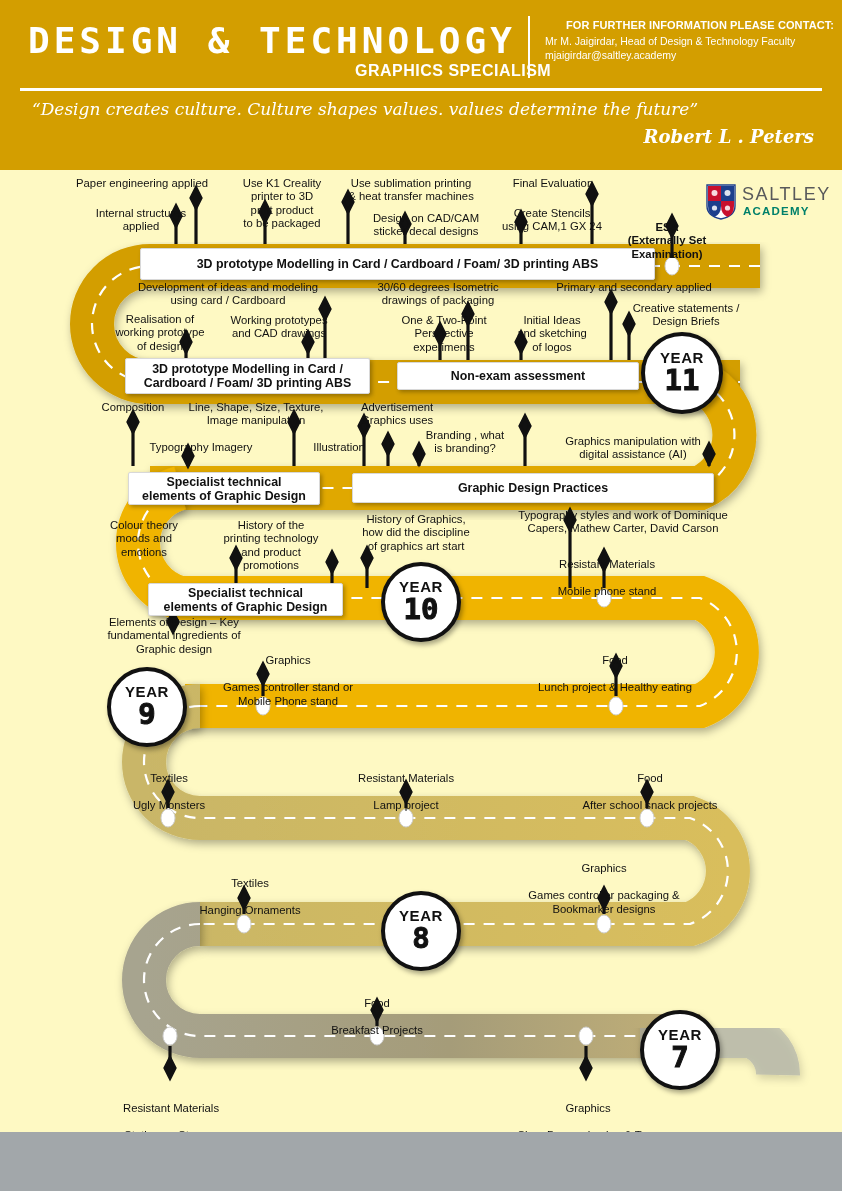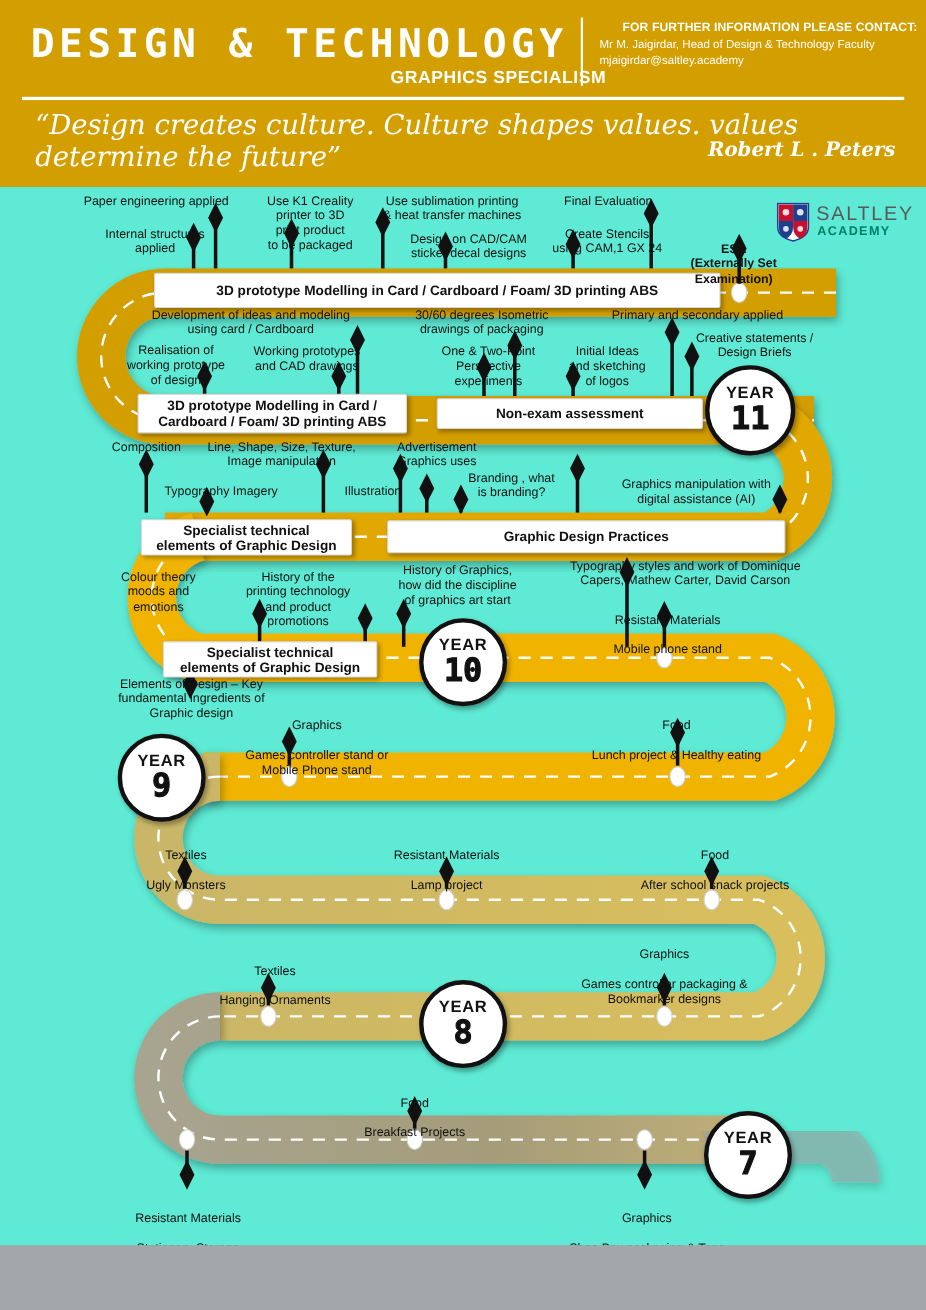--- a/index.html
+++ b/index.html
@@ -2,21 +2,21 @@
 <html><head>
 <meta charset="utf-8">
 <style>
   * { box-sizing: border-box; margin: 0; padding: 0; }
   html, body {
     width: 842px; height: 1191px;
     background: #ffffff;
     font-family: "Liberation Sans", sans-serif;
     overflow: hidden;
   }
-  #page { position: relative; width: 842px; height: 1191px; background:#5eead4; }
+  #page { position: relative; width: 842px; height: 1191px; background:#fef9c3; }
 
   
   .header {
     position:absolute; left:0; top:0; width:842px; height:170px;
     background:#D39E00;
   }
   .hdr-title {
     position:absolute; left:28px; top:22px;
     font-size:36px; font-weight:700; letter-spacing:4px;
     color:#ffffff; font-family:"DejaVu Sans Mono", monospace;
@@ -40,21 +40,21 @@
   }
   .hdr-contact-line2 {
     position:absolute; left:545px; top:49px; font-size:10.5px; color:#fff;
   }
   .hdr-rule {
     position:absolute; left:20px; top:88px; width:802px; height:3px;
     background:#ffffff;
   }
   .hdr-quote {
     position:absolute; left:32px; top:99px;
-    font-size:25px; color:#ffffff;
+    font-size:17px; color:#ffffff;
     font-family:"DejaVu Serif", serif; font-style:italic;
   }
   .hdr-author {
     position:absolute; right:28px; top:126px;
     font-size:18px; color:#ffffff;
     font-family:"DejaVu Serif", serif; font-style:italic; font-weight:700;
   }
 
   
   #roadsvg { position:absolute; left:0; top:0; width:842px; height:1191px; }

